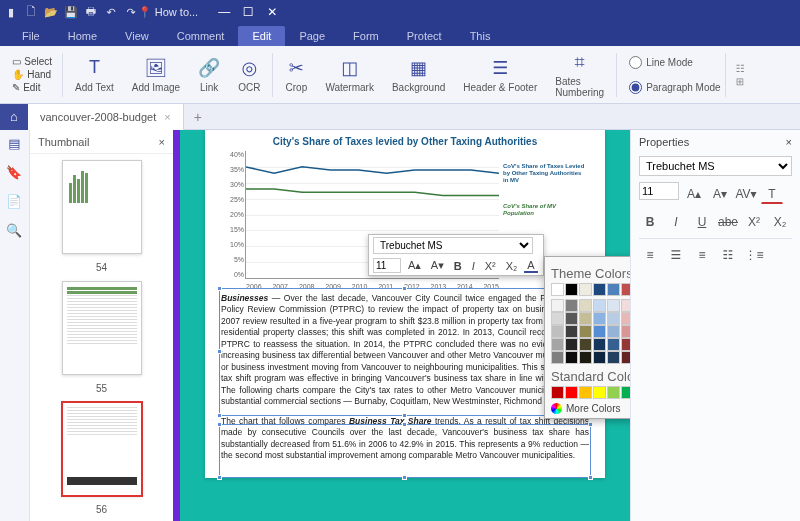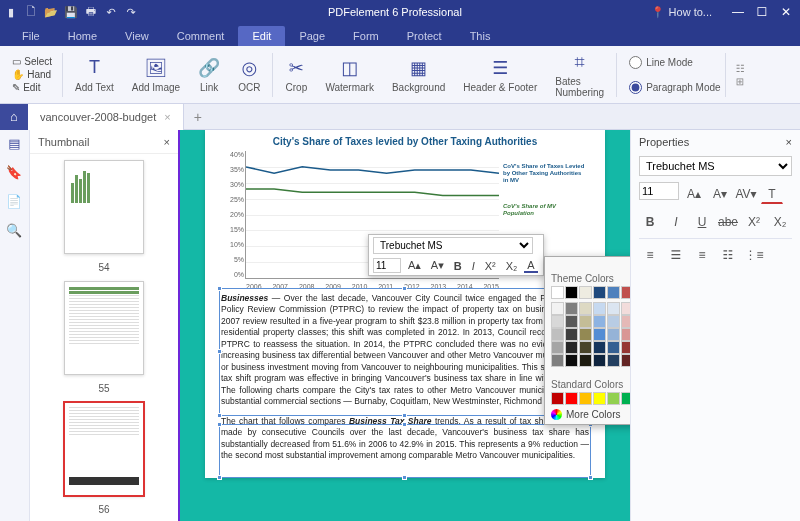--- a/index.html
+++ b/index.html
@@ -23,21 +23,21 @@
 .rmode label{display:flex;align-items:center;gap:4px}
 .rmode input{accent-color:#3c4a9c}
 .tabbar{height:26px;background:#eceef7;display:flex;align-items:center;border-bottom:1px solid #d0d4e8}
 .tabbar .home{width:28px;height:26px;background:#3c4a9c;color:#fff;display:flex;align-items:center;justify-content:center;font-size:13px}
 .tabbar .doctab{height:26px;padding:0 12px;display:flex;align-items:center;background:#fff;border-right:1px solid #d0d4e8;font-size:11px;color:#555;gap:8px}
 .tabbar .plus{padding:0 10px;font-size:14px;color:#888}
 .workarea{display:flex;height:391px}
 .sidetools{width:30px;background:#f4f5fb;border-right:1px solid #e0e3ef;display:flex;flex-direction:column;align-items:center;padding-top:6px;gap:14px;color:#888}
 .sidetools .st{font-size:13px}
 .sidetools .st.active{color:#3c4a9c}
-.thumbpanel{width:150px;background:#fff;border-right:2px solid #6d28d9;display:flex;flex-direction:column}
+.thumbpanel{width:150px;background:#fff;border-right:7px solid #6d28d9;display:flex;flex-direction:column}
 .thumbpanel .hdr{height:24px;display:flex;align-items:center;justify-content:space-between;padding:0 8px;font-size:11px;color:#555;border-bottom:1px solid #eee}
 .thumbpanel .body{flex:1;overflow:hidden;padding:6px 0;display:flex;flex-direction:column;align-items:center;gap:8px}
 .thumb{width:80px;height:100px;background:#fff;border:1px solid #ccc;box-shadow:0 1px 3px rgba(0,0,0,.15);position:relative;padding:4px;font-size:4px;color:#aaa;overflow:hidden}
 .thumb.sel{outline:2px solid #d33;outline-offset:-1px}
 .thumb .fakebar{height:3px;background:#6a9d5e;margin:1px 0}
 .tlabel{font-size:10px;color:#555;text-align:center}
 .docarea{flex:1;background:#14b8a6;padding:0 12px;overflow:hidden;position:relative}
 .page{background:#fff;margin:0 auto;width:400px;box-shadow:0 1px 4px rgba(0,0,0,.2);padding:6px 16px 16px;position:relative}
 .ctitle{text-align:center;font-size:10px;font-weight:bold;color:#1a5a8a;margin-bottom:4px}
 .chart{height:128px;border-left:1px solid #999;border-bottom:1px solid #999;position:relative;margin:0 90px 14px 24px}
@@ -49,21 +49,21 @@
 .legend .l2{color:#3a7a3a;margin-top:18px}
 .bodytext{font-size:8.5px;color:#222;line-height:1.35;text-align:justify}
 .bodytext b{font-style:italic}
 .selbox{position:absolute;border:1px solid #5a8fd6;pointer-events:none}
 .selbox .h{position:absolute;width:5px;height:5px;background:#5a8fd6;border:1px solid #fff}
 .floatfmt{position:absolute;background:#fff;border:1px solid #bbb;box-shadow:0 2px 6px rgba(0,0,0,.25);font-size:10px}
 .floatfmt .row{display:flex;align-items:center;gap:4px;padding:2px 4px}
 .floatfmt select,.floatfmt input{font-size:10px;border:1px solid #ccc;padding:1px 2px;background:#fff}
 .floatfmt .fbtn{padding:0 3px;font-size:11px;color:#444;cursor:pointer}
 .colorpop{position:absolute;background:#f8f8f8;border:1px solid #aaa;box-shadow:0 2px 8px rgba(0,0,0,.3);padding:4px 6px;font-size:10px}
-.colorpop .sect{font-size:10px;color:#666;margin:12px 0 2px}
+.colorpop .sect{font-size:13px;color:#666;margin:5px 0 2px}
 .colorpop .grid{display:grid;grid-template-columns:repeat(10,13px);gap:1px}
 .colorpop .sw{width:13px;height:13px;border:1px solid #ccc}
 .colorpop .more{display:flex;align-items:center;gap:4px;margin-top:4px;font-size:10px;color:#444}
 .proppanel{width:170px;background:#fafbfd;border-left:1px solid #e0e3ef;padding:6px 8px;font-size:11px;color:#444}
 .proppanel .hdr{display:flex;justify-content:space-between;align-items:center;font-size:11px;margin-bottom:8px}
 .proppanel select,.proppanel input{width:100%;font-size:11px;border:1px solid #ccc;padding:2px;background:#fff;margin-bottom:6px}
 .proppanel .row{display:flex;gap:4px;align-items:center;margin-bottom:6px}
 .proppanel .row>*{flex:0 0 auto}
 .proppanel .szbox{width:40px}
 .proppanel .ibtn{width:22px;height:20px;border:1px solid transparent;display:flex;align-items:center;justify-content:center;font-size:12px;color:#555}
@@ -75,21 +75,20 @@
 <div class="titlebar">
   <div class="left-icons">
     <span>▮</span>
     <span>🗋</span>
     <span>📂</span>
     <span>💾</span>
     <span>🖶</span>
     <span>↶</span>
     <span>↷</span>
   </div>
-  <div class="title">PDFelement 6 Professional</div>
   <div class="howto">📍 <span>How to...</span></div>
   <div class="win-controls">
     <span>—</span>
     <span>☐</span>
     <span>✕</span>
   </div>
 </div>
 
 <div class="menubar">
   <div class="tab">File</div>

